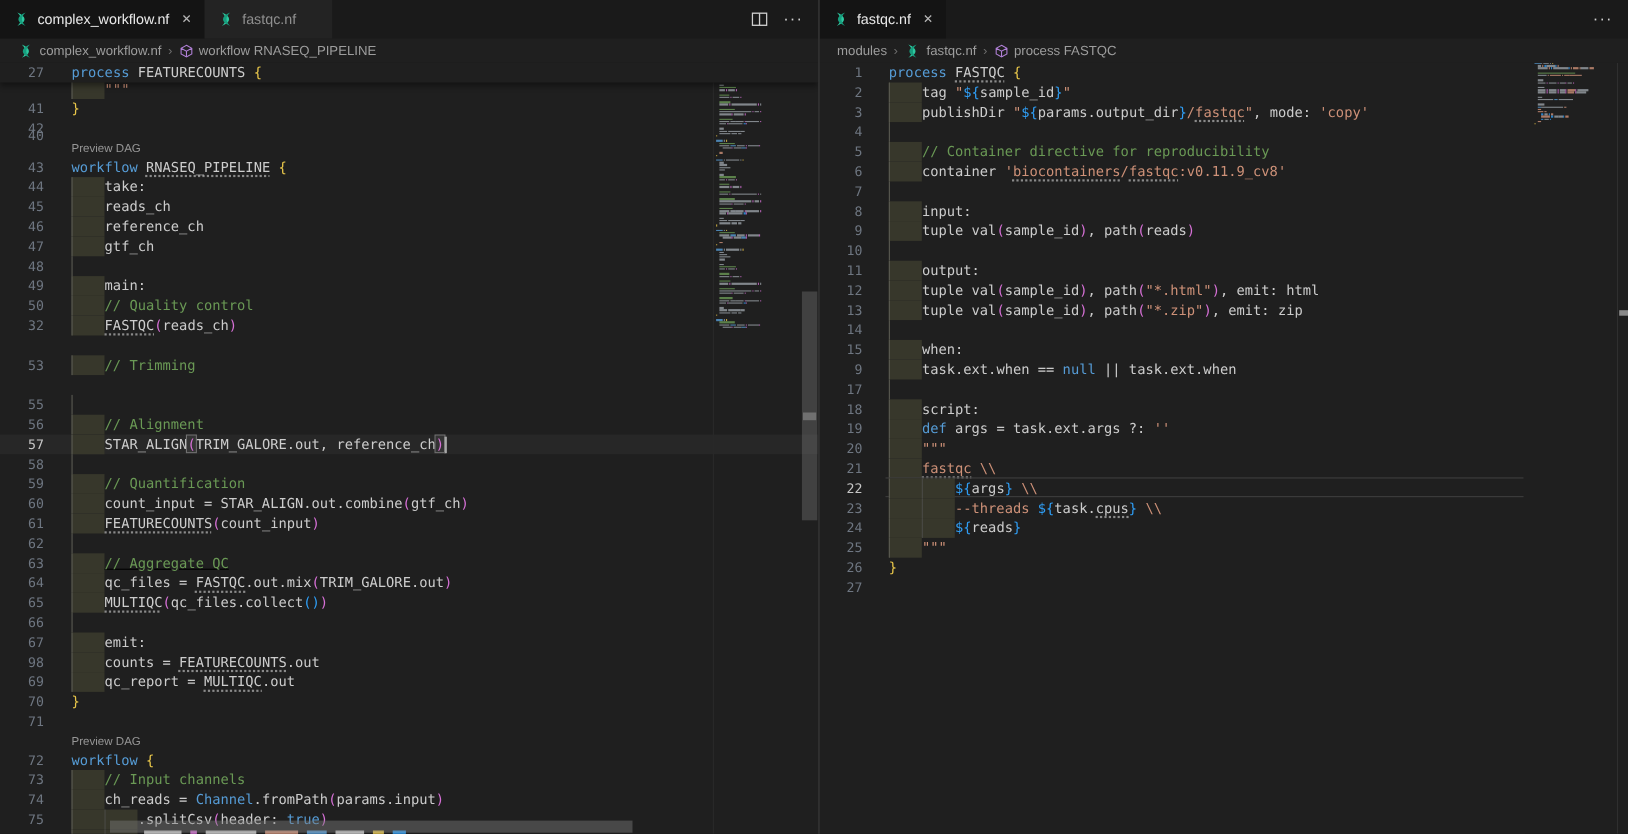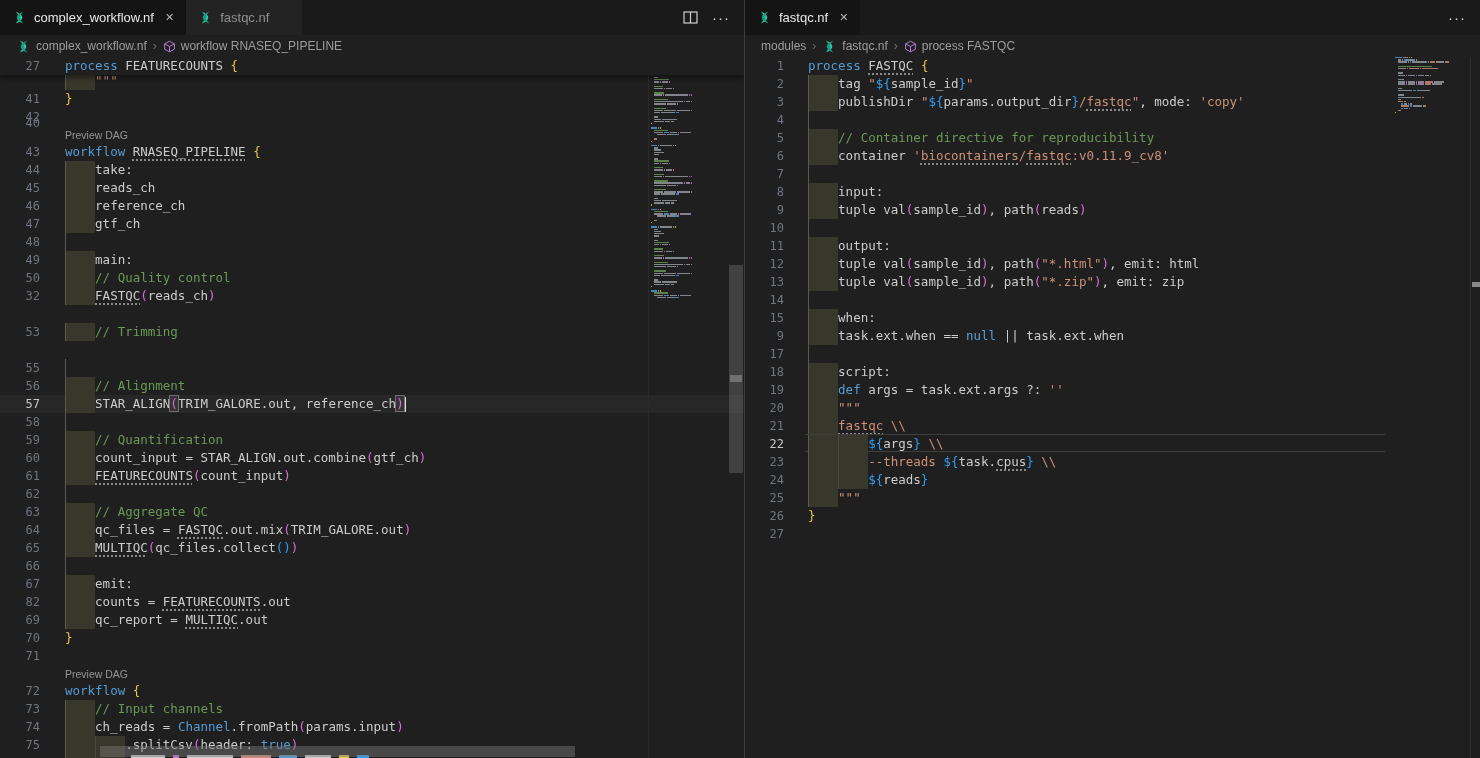--- a/index.html
+++ b/index.html
@@ -511,26 +511,26 @@
       <div class="row" style="top: 230px;"><div class="num" style="left: 0px; width: 40px;">32</div><div class="ind" style="left: 65px; width: 30.08px;"></div><div class="guide" style="left: 65px;"></div><div class="txtwrap" style="left: 95.08px;"><span class="tk-txt dotted">FASTQC</span><span class="tk-b2">(</span><span class="tk-txt">reads_ch</span><span class="tk-b2">)</span></div></div>
       <div class="row" style="top: 266px;"><div class="num" style="left: 0px; width: 40px;">53</div><div class="ind" style="left: 65px; width: 30.08px;"></div><div class="guide" style="left: 65px;"></div><div class="txtwrap" style="left: 95.08px;"><span class="tk-cmt">// Trimming</span></div></div>
       <div class="row" style="top: 302px;"><div class="num" style="left: 0px; width: 40px;">55</div><div class="guide" style="left: 65px;"></div><div class="txtwrap" style="left: 95.08px;"></div></div>
       <div class="row" style="top: 320px;"><div class="num" style="left: 0px; width: 40px;">56</div><div class="ind" style="left: 65px; width: 30.08px;"></div><div class="guide" style="left: 65px;"></div><div class="txtwrap" style="left: 95.08px;"><span class="tk-cmt">// Alignment</span></div></div>
       <div class="row curbg curnum" style="top: 338px;"><div class="num" style="left: 0px; width: 40px;">57</div><div class="ind" style="left: 65px; width: 30.08px;"></div><div class="guide" style="left: 65px;"></div><div class="txtwrap" style="left: 95.08px;"><span class="tk-txt">STAR_ALIGN</span><span class="tk-b2m">(</span><span class="tk-txt">TRIM_GALORE.out, reference_ch</span><span class="tk-b2m">)</span><span class="cursor"></span></div></div>
       <div class="row" style="top: 356px;"><div class="num" style="left: 0px; width: 40px;">58</div><div class="guide" style="left: 65px;"></div><div class="txtwrap" style="left: 95.08px;"></div></div>
       <div class="row" style="top: 374px;"><div class="num" style="left: 0px; width: 40px;">59</div><div class="ind" style="left: 65px; width: 30.08px;"></div><div class="guide" style="left: 65px;"></div><div class="txtwrap" style="left: 95.08px;"><span class="tk-cmt">// Quantification</span></div></div>
       <div class="row" style="top: 392px;"><div class="num" style="left: 0px; width: 40px;">60</div><div class="ind" style="left: 65px; width: 30.08px;"></div><div class="guide" style="left: 65px;"></div><div class="txtwrap" style="left: 95.08px;"><span class="tk-txt">count_input = STAR_ALIGN.out.combine</span><span class="tk-b2">(</span><span class="tk-txt">gtf_ch</span><span class="tk-b2">)</span></div></div>
       <div class="row" style="top: 410px;"><div class="num" style="left: 0px; width: 40px;">61</div><div class="ind" style="left: 65px; width: 30.08px;"></div><div class="guide" style="left: 65px;"></div><div class="txtwrap" style="left: 95.08px;"><span class="tk-txt dotted">FEATURECOUNTS</span><span class="tk-b2">(</span><span class="tk-txt">count_input</span><span class="tk-b2">)</span></div></div>
       <div class="row" style="top: 428px;"><div class="num" style="left: 0px; width: 40px;">62</div><div class="guide" style="left: 65px;"></div><div class="txtwrap" style="left: 95.08px;"></div></div>
-      <div class="row" style="top: 446px;"><div class="num" style="left: 0px; width: 40px;">63</div><div class="ind" style="left: 65px; width: 30.08px;"></div><div class="guide" style="left: 65px;"></div><div class="txtwrap" style="left: 95.08px;"><span class="tk-cmt">// Aggregate QC</span></div></div>
+      <div class="row" style="top: 446px;"><div class="num" style="left: 0px; width: 40px;">63</div><div class="ind" style="left: 65px; width: 30.08px;"></div><div class="guide" style="left: 65px;"></div><div class="txtwrap" style="left: 95.08px; text-decoration: underline;"><span class="tk-cmt">// Aggregate QC</span></div></div>
       <div class="row" style="top: 464px;"><div class="num" style="left: 0px; width: 40px;">64</div><div class="ind" style="left: 65px; width: 30.08px;"></div><div class="guide" style="left: 65px;"></div><div class="txtwrap" style="left: 95.08px;"><span class="tk-txt">qc_files = </span><span class="tk-txt dotted">FASTQC</span><span class="tk-txt">.out.mix</span><span class="tk-b2">(</span><span class="tk-txt">TRIM_GALORE.out</span><span class="tk-b2">)</span></div></div>
       <div class="row" style="top: 482px;"><div class="num" style="left: 0px; width: 40px;">65</div><div class="ind" style="left: 65px; width: 30.08px;"></div><div class="guide" style="left: 65px;"></div><div class="txtwrap" style="left: 95.08px;"><span class="tk-txt dotted">MULTIQC</span><span class="tk-b2">(</span><span class="tk-txt">qc_files.collect</span><span class="tk-b3">()</span><span class="tk-b2">)</span></div></div>
       <div class="row" style="top: 500px;"><div class="num" style="left: 0px; width: 40px;">66</div><div class="guide" style="left: 65px;"></div><div class="txtwrap" style="left: 95.08px;"></div></div>
       <div class="row" style="top: 518px;"><div class="num" style="left: 0px; width: 40px;">67</div><div class="ind" style="left: 65px; width: 30.08px;"></div><div class="guide" style="left: 65px;"></div><div class="txtwrap" style="left: 95.08px;"><span class="tk-txt">emit:</span></div></div>
-      <div class="row" style="top: 536px;"><div class="num" style="left: 0px; width: 40px;">82</div><div class="ind" style="left: 65px; width: 30.08px;"></div><div class="guide" style="left: 65px;"></div><div class="txtwrap" style="left: 95.08px;"><span class="tk-txt">counts = </span><span class="tk-txt dotted">FEATURECOUNTS</span><span class="tk-txt">.out</span></div></div>
+      <div class="row" style="top: 536px;"><div class="num" style="left: 0px; width: 40px;">98</div><div class="ind" style="left: 65px; width: 30.08px;"></div><div class="guide" style="left: 65px;"></div><div class="txtwrap" style="left: 95.08px;"><span class="tk-txt">counts = </span><span class="tk-txt dotted">FEATURECOUNTS</span><span class="tk-txt">.out</span></div></div>
       <div class="row" style="top: 554px;"><div class="num" style="left: 0px; width: 40px;">69</div><div class="ind" style="left: 65px; width: 30.08px;"></div><div class="guide" style="left: 65px;"></div><div class="txtwrap" style="left: 95.08px;"><span class="tk-txt">qc_report = </span><span class="tk-txt dotted">MULTIQC</span><span class="tk-txt">.out</span></div></div>
       <div class="row" style="top: 572px;"><div class="num" style="left: 0px; width: 40px;">70</div><div class="txtwrap" style="left: 65px;"><span class="tk-b1">}</span></div></div>
       <div class="row" style="top: 590px;"><div class="num" style="left: 0px; width: 40px;">71</div><div class="txtwrap" style="left: 65px;"></div></div>
       <div class="cl-row" style="top: 609px; left: 65px;">Preview DAG</div>
       <div class="row" style="top: 625px;"><div class="num" style="left: 0px; width: 40px;">72</div><div class="txtwrap" style="left: 65px;"><span class="tk-kw">workflow</span><span class="tk-txt"> </span><span class="tk-b1">{</span></div></div>
       <div class="row" style="top: 643px;"><div class="num" style="left: 0px; width: 40px;">73</div><div class="ind" style="left: 65px; width: 30.08px;"></div><div class="guide" style="left: 65px;"></div><div class="txtwrap" style="left: 95.08px;"><span class="tk-cmt">// Input channels</span></div></div>
       <div class="row" style="top: 661px;"><div class="num" style="left: 0px; width: 40px;">74</div><div class="ind" style="left: 65px; width: 30.08px;"></div><div class="guide" style="left: 65px;"></div><div class="txtwrap" style="left: 95.08px;"><span class="tk-txt">ch_reads = </span><span class="tk-kw">Channel</span><span class="tk-txt">.fromPath</span><span class="tk-b2">(</span><span class="tk-txt">params.input</span><span class="tk-b2">)</span></div></div>
       <div class="row" style="top: 679px;"><div class="num" style="left: 0px; width: 40px;">75</div><div class="ind" style="left: 65px; width: 60.16px;"></div><div class="guide" style="left: 65px;"></div><div class="guide l2" style="left: 95.08px;"></div><div class="txtwrap" style="left: 125.16px;"><span class="tk-txt">.splitCsv</span><span class="tk-b2">(</span><span class="tk-txt">header: </span><span class="tk-kw">true</span><span class="tk-b2">)</span></div></div>
       <div class="row" style="top: 697px;"><div class="num" style="left: 0px; width: 40px;">76</div><div class="ind" style="left: 65px; width: 60.16px;"></div><div class="guide" style="left: 65px;"></div><div class="guide l2" style="left: 95.08px;"></div><div class="frag-chip" style="left: 131.16px; width: 34px; background: rgb(204, 204, 204);"></div><div class="frag-chip" style="left: 173.16px; width: 6px; background: rgb(214, 112, 214);"></div><div class="frag-chip" style="left: 187.16px; width: 46px; background: rgb(204, 204, 204);"></div><div class="frag-chip" style="left: 241.16px; width: 30px; background: rgb(206, 145, 120);"></div><div class="frag-chip" style="left: 279.16px; width: 18px; background: rgb(86, 156, 214);"></div><div class="frag-chip" style="left: 305.16px; width: 26px; background: rgb(204, 204, 204);"></div><div class="frag-chip" style="left: 339.16px; width: 10px; background: rgb(232, 198, 74);"></div><div class="frag-chip" style="left: 357.16px; width: 12px; background: rgb(47, 158, 245);"></div></div>
     </div>

